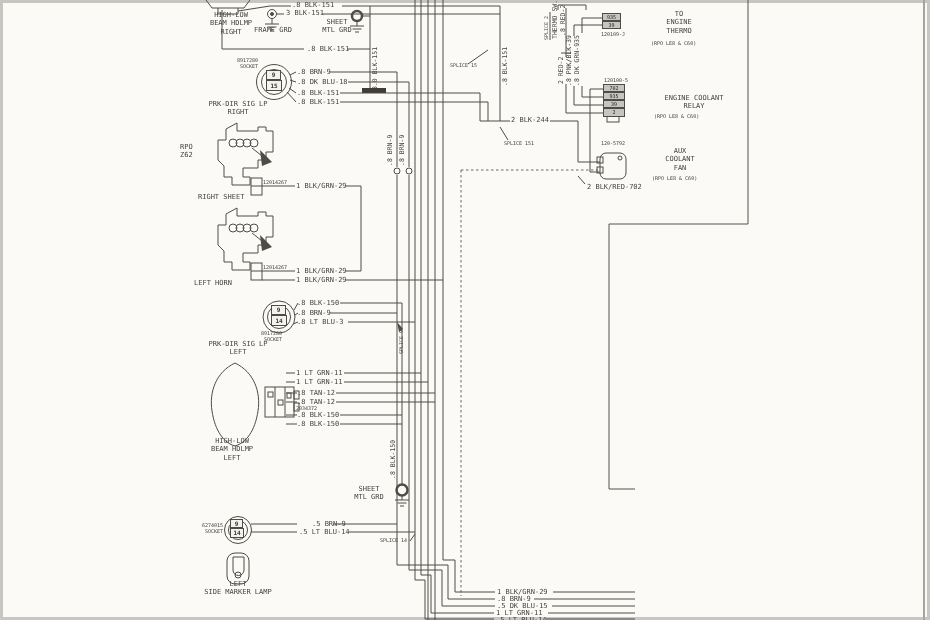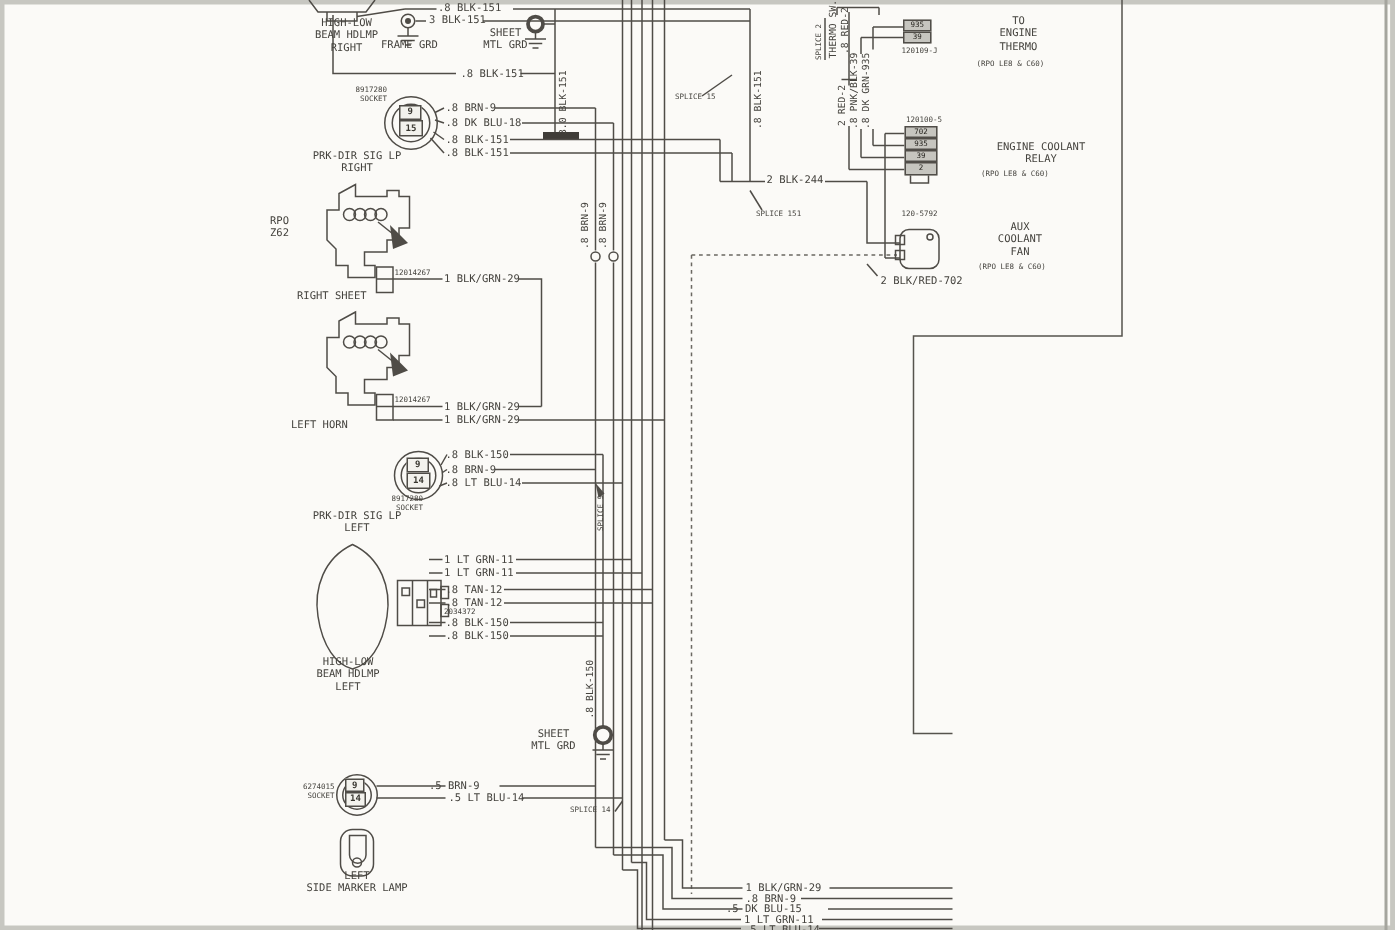--- a/index.html
+++ b/index.html
@@ -275,33 +275,33 @@
 <span class="lbl" style="left:297px;top:68px">.8 BRN-9</span>
 <span class="lbl" style="left:297px;top:78px">.8 DK BLU-18</span>
 <span class="lbl" style="left:297px;top:89px">.8 BLK-151</span>
 <span class="lbl" style="left:297px;top:98px">.8 BLK-151</span>
 <span class="lbl" style="left:511px;top:116px">2 BLK-244</span>
 <span class="lbl" style="left:296px;top:182px">1 BLK/GRN-29</span>
 <span class="lbl" style="left:296px;top:267px">1 BLK/GRN-29</span>
 <span class="lbl" style="left:296px;top:276px">1 BLK/GRN-29</span>
 <span class="lbl" style="left:297px;top:299px">.8 BLK-150</span>
 <span class="lbl" style="left:297px;top:309px">.8 BRN-9</span>
-<span class="lbl" style="left:297px;top:318px">.8 LT BLU-14</span>
+<span class="lbl" style="left:297px;top:318px">.8 LT BLU-3</span>
 <span class="lbl" style="left:296px;top:369px">1 LT GRN-11</span>
 <span class="lbl" style="left:296px;top:378px">1 LT GRN-11</span>
 <span class="lbl" style="left:297px;top:389px">.8 TAN-12</span>
 <span class="lbl" style="left:297px;top:398px">.8 TAN-12</span>
 <span class="lbl" style="left:297px;top:411px">.8 BLK-150</span>
 <span class="lbl" style="left:297px;top:420px">.8 BLK-150</span>
-<span class="lbl" style="left:286px;top:520px">.5 BRN-9</span>
+<span class="lbl" style="left:312px;top:520px">.5 BRN-9</span>
 <span class="lbl" style="left:299px;top:528px">.5 LT BLU-14</span>
 <span class="lbl" style="left:587px;top:183px">2 BLK/RED-702</span>
 <span class="lbl" style="left:497px;top:588px">1 BLK/GRN-29</span>
 <span class="lbl" style="left:497px;top:595px">.8 BRN-9</span>
-<span class="lbl" style="left:484px;top:602px">.5 DK BLU-15</span>
+<span class="lbl" style="left:497px;top:602px">.5 DK BLU-15</span>
 <span class="lbl" style="left:496px;top:609px">1 LT GRN-11</span>
 <span class="lbl" style="left:496px;top:616px">.5 LT BLU-14</span>
 
 <span class="lbl m v" style="left:372px;top:90px">3.0 BLK-151</span>
 <span class="lbl m v" style="left:502px;top:86px">.8 BLK-151</span>
 <span class="lbl m v" style="left:552px;top:39px">THERMO SW.</span>
 <span class="lbl m v" style="left:560px;top:36px">.8 RED-2</span>
 <span class="lbl m v" style="left:558px;top:84px">2 RED-2</span>
 <span class="lbl m v" style="left:566px;top:86px">.8 PNK/BLK-39</span>
 <span class="lbl m v" style="left:574px;top:86px">.8 DK GRN-935</span>

